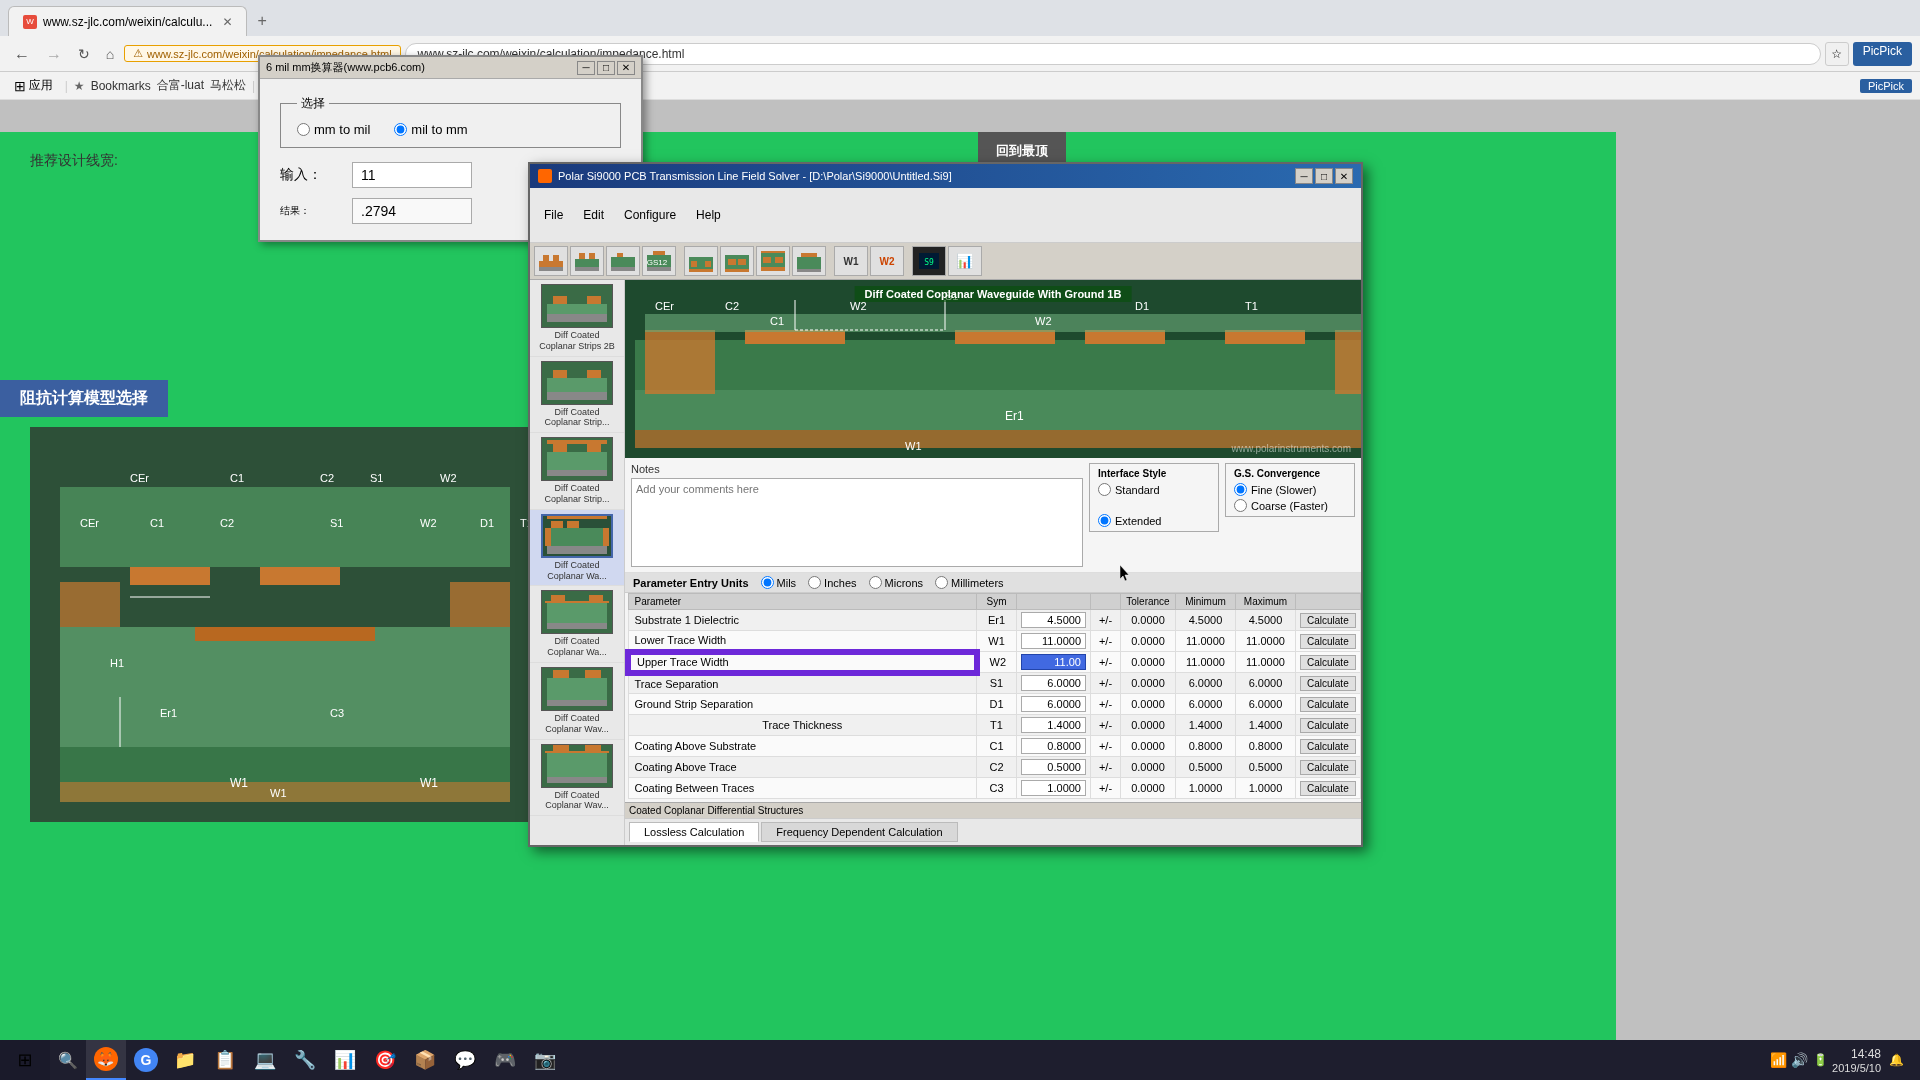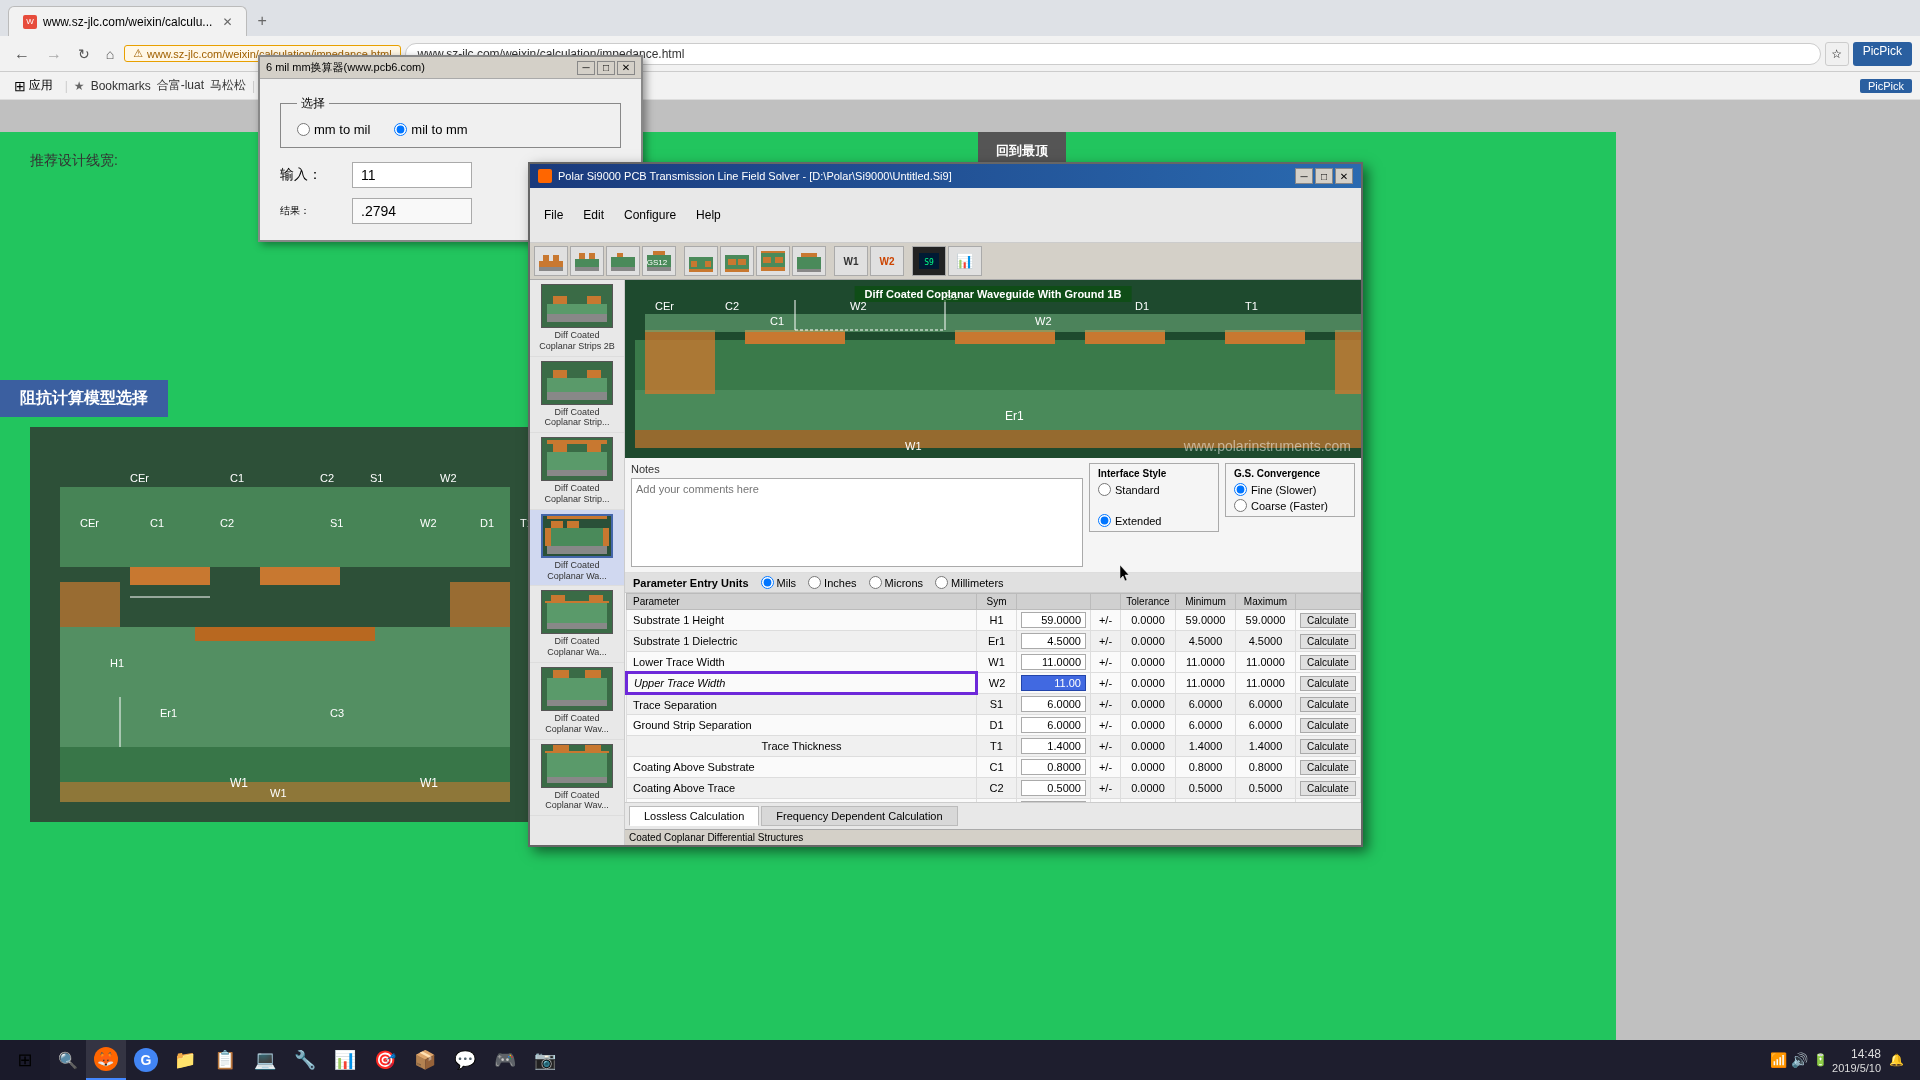--- a/index.html
+++ b/index.html
@@ -380,21 +380,21 @@
           <text x="790" y="95" fill="white" font-size="11" font-family="Arial">H1</text>
 
           <text x="380" y="140" fill="white" font-size="12" font-family="Arial">Er1</text>
 
           <text x="280" y="170" fill="white" font-size="11" font-family="Arial">W1</text>
 
           <line x1="170" y1="50" x2="320" y2="50" stroke="white" stroke-width="1" stroke-dasharray="3,2"></line>
           <line x1="170" y1="50" x2="170" y2="20" stroke="white" stroke-width="1"></line>
           <line x1="320" y1="50" x2="320" y2="20" stroke="white" stroke-width="1"></line>
         </svg>
-        <div style="position:absolute;bottom:4px;right:10px;color:rgba(255,255,255,0.5);font-size:14px;">www.polarinstruments.com</div>
+        <div style="position:absolute;bottom:4px;right:10px;color:rgba(255,255,255,0.5);font-size:10px;">www.polarinstruments.com</div>
       </div>
 
       <div style="display:flex;gap:6px;padding:5px 6px;height:115px;background:#f5f5f5;border-bottom:1px solid #ddd;align-items:flex-start;">
         <div style="display:flex;flex-direction:column;flex:1;height:100%;">
           <div style="font-size:11px;color:#333;margin-bottom:3px;">Notes</div>
           <textarea style="flex: 1 1 0%; border: 1px solid rgb(170, 170, 170); background: white; font-size: 11px; padding: 4px; resize: none; color: rgb(153, 153, 153); font-family: Arial;" placeholder="Add your comments here"></textarea>
         </div>
 
         <div style="border:1px solid #aaa;padding:4px 8px;font-size:11px;min-width:130px;">
           <div style="font-size:10px;font-weight:bold;margin-bottom:4px;">Interface Style</div>
@@ -451,33 +451,20 @@
               <th style="padding:2px 4px;border:1px solid #bbb;font-size:10px;font-weight:normal;width:70px;"></th>
               <th style="padding:2px 4px;border:1px solid #bbb;font-size:10px;font-weight:normal;width:30px;"></th>
               <th style="padding:2px 4px;border:1px solid #bbb;font-size:10px;font-weight:normal;width:55px;">Tolerance</th>
               <th style="padding:2px 4px;border:1px solid #bbb;font-size:10px;font-weight:normal;width:60px;">Minimum</th>
               <th style="padding:2px 4px;border:1px solid #bbb;font-size:10px;font-weight:normal;width:60px;">Maximum</th>
               <th style="padding:2px 4px;border:1px solid #bbb;font-size:10px;font-weight:normal;width:65px;"></th>
             </tr>
           </thead>
           <tbody>
 
-            <tr style="background:#fafafa;">
-              <td style="padding:2px 6px;border:1px solid #ddd;">Substrate 1 Height</td>
-              <td style="padding:2px 4px;border:1px solid #ddd;text-align:center;">H1</td>
-              <td style="padding:2px 4px;border:1px solid #ddd;">
-                <input type="text" value="59.0000" style="background: white; border: 1px solid rgb(170, 170, 170); width: 65px; padding: 1px 4px; text-align: right; font-size: 11px;"></td>
-              <td style="padding:2px 4px;border:1px solid #ddd;text-align:center;">+/-</td>
-              <td style="padding:2px 4px;border:1px solid #ddd;text-align:center;">0.0000</td>
-              <td style="padding:2px 4px;border:1px solid #ddd;text-align:center;">59.0000</td>
-              <td style="padding:2px 4px;border:1px solid #ddd;text-align:center;">59.0000</td>
-              <td style="padding:2px 4px;border:1px solid #ddd;">
-                <button style="background:#e0e0e0;border:1px solid #aaa;padding:1px 6px;font-size:10px;cursor:pointer;white-space:nowrap;">Calculate</button>
-              </td>
-            </tr>
 
             <tr style="background:#f0f0f0;">
               <td style="padding:2px 6px;border:1px solid #ddd;">Substrate 1 Dielectric</td>
               <td style="padding:2px 4px;border:1px solid #ddd;text-align:center;">Er1</td>
               <td style="padding:2px 4px;border:1px solid #ddd;">
                 <input type="text" value="4.5000" style="background: white; border: 1px solid rgb(170, 170, 170); width: 65px; padding: 1px 4px; text-align: right; font-size: 11px;"></td>
               <td style="padding:2px 4px;border:1px solid #ddd;text-align:center;">+/-</td>
               <td style="padding:2px 4px;border:1px solid #ddd;text-align:center;">0.0000</td>
               <td style="padding:2px 4px;border:1px solid #ddd;text-align:center;">4.5000</td>
               <td style="padding:2px 4px;border:1px solid #ddd;text-align:center;">4.5000</td>
@@ -494,21 +481,21 @@
               <td style="padding:2px 4px;border:1px solid #ddd;text-align:center;">+/-</td>
               <td style="padding:2px 4px;border:1px solid #ddd;text-align:center;">0.0000</td>
               <td style="padding:2px 4px;border:1px solid #ddd;text-align:center;">11.0000</td>
               <td style="padding:2px 4px;border:1px solid #ddd;text-align:center;">11.0000</td>
               <td style="padding:2px 4px;border:1px solid #ddd;">
                 <button style="background:#e0e0e0;border:1px solid #aaa;padding:1px 6px;font-size:10px;cursor:pointer;">Calculate</button>
               </td>
             </tr>
 
             <tr style="background:#fafafa;">
-              <td style="padding:0 6px;border:3px solid #6d28d9;font-style:italic;">Upper Trace Width</td>
+              <td style="padding:0 6px;border:6px solid #6d28d9;">Upper Trace Width</td>
               <td style="padding:2px 4px;border:1px solid #ddd;text-align:center;">W2</td>
               <td style="padding:2px 4px;border:1px solid #ddd;">
                 <input type="text" value="11.00" style="background: rgb(65, 105, 225); border: 1px solid rgb(34, 68, 170); width: 65px; padding: 1px 4px; text-align: right; font-size: 11px; color: white;"></td>
               <td style="padding:2px 4px;border:1px solid #ddd;text-align:center;">+/-</td>
               <td style="padding:2px 4px;border:1px solid #ddd;text-align:center;">0.0000</td>
               <td style="padding:2px 4px;border:1px solid #ddd;text-align:center;">11.0000</td>
               <td style="padding:2px 4px;border:1px solid #ddd;text-align:center;">11.0000</td>
               <td style="padding:2px 4px;border:1px solid #ddd;">
                 <button style="background:#e0e0e0;border:1px solid #aaa;padding:1px 6px;font-size:10px;cursor:pointer;">Calculate</button>
               </td>
@@ -595,27 +582,27 @@
               <td style="padding:2px 4px;border:1px solid #ddd;text-align:center;">1.0000</td>
               <td style="padding:2px 4px;border:1px solid #ddd;">
                 <button style="background:#e0e0e0;border:1px solid #aaa;padding:1px 6px;font-size:10px;cursor:pointer;">Calculate</button>
               </td>
             </tr>
 
           </tbody>
         </table>
       </div>
 
+      <div style="background:#d4d0c8;height:16px;display:flex;align-items:center;padding:0 4px;font-size:10px;border-top:1px solid #aaa;">
+        <span>Coated Coplanar Differential Structures</span>
+      </div>
+
       <div style="background:#e8e8e8;display:flex;gap:2px;padding:3px 4px;border-top:1px solid #ccc;">
         <button style="background:white;border:1px solid #bbb;border-bottom:1px solid white;padding:3px 14px;font-size:11px;cursor:pointer;">Lossless Calculation</button>
         <button style="background:#d8d8d8;border:1px solid #bbb;padding:3px 14px;font-size:11px;cursor:pointer;">Frequency Dependent Calculation</button>
-      </div>
-
-      <div style="background:#d4d0c8;height:16px;display:flex;align-items:center;padding:0 4px;font-size:10px;border-top:1px solid #aaa;">
-        <span>Coated Coplanar Differential Structures</span>
       </div>
     </div>
   </div>
 </div>
 
 <div style="position:absolute;top:565px;left:1120px;width:12px;height:12px;pointer-events:none;z-index:9999;">
   <svg width="12" height="18">
       <polygon points="0,0 0,14 3,11 5,16 7,15 5,10 9,10" fill="black" stroke="white" stroke-width="0.5"></polygon>
     </svg>
 </div>

